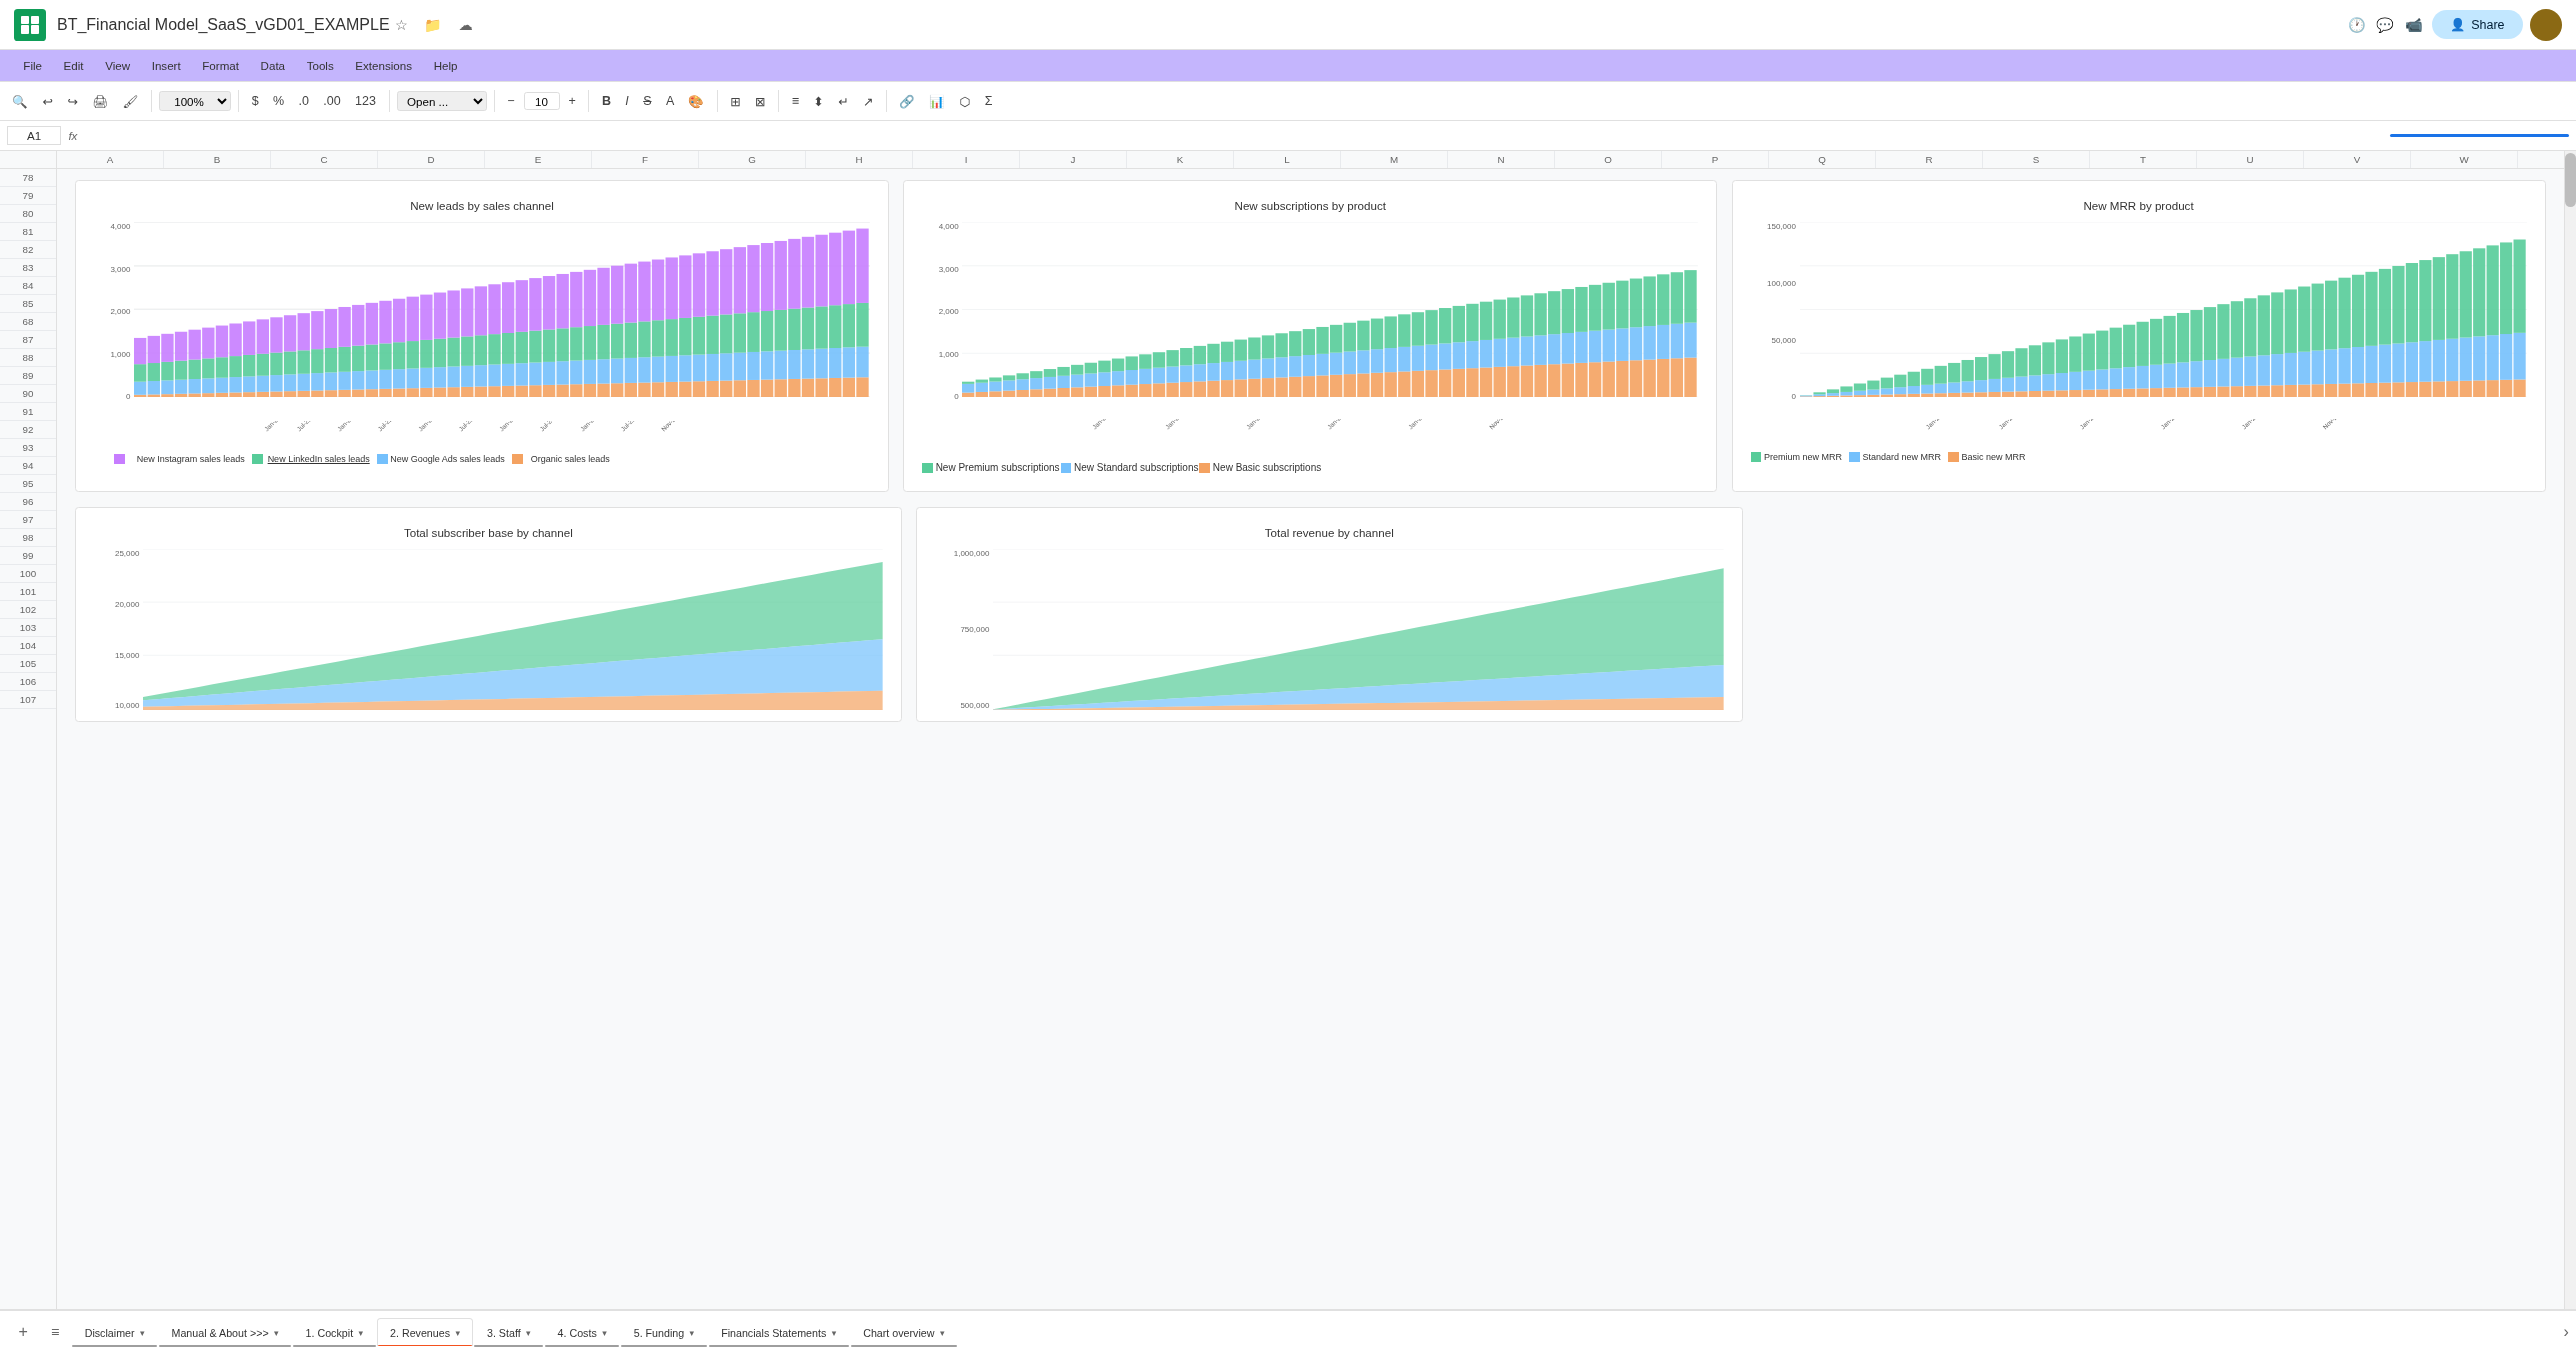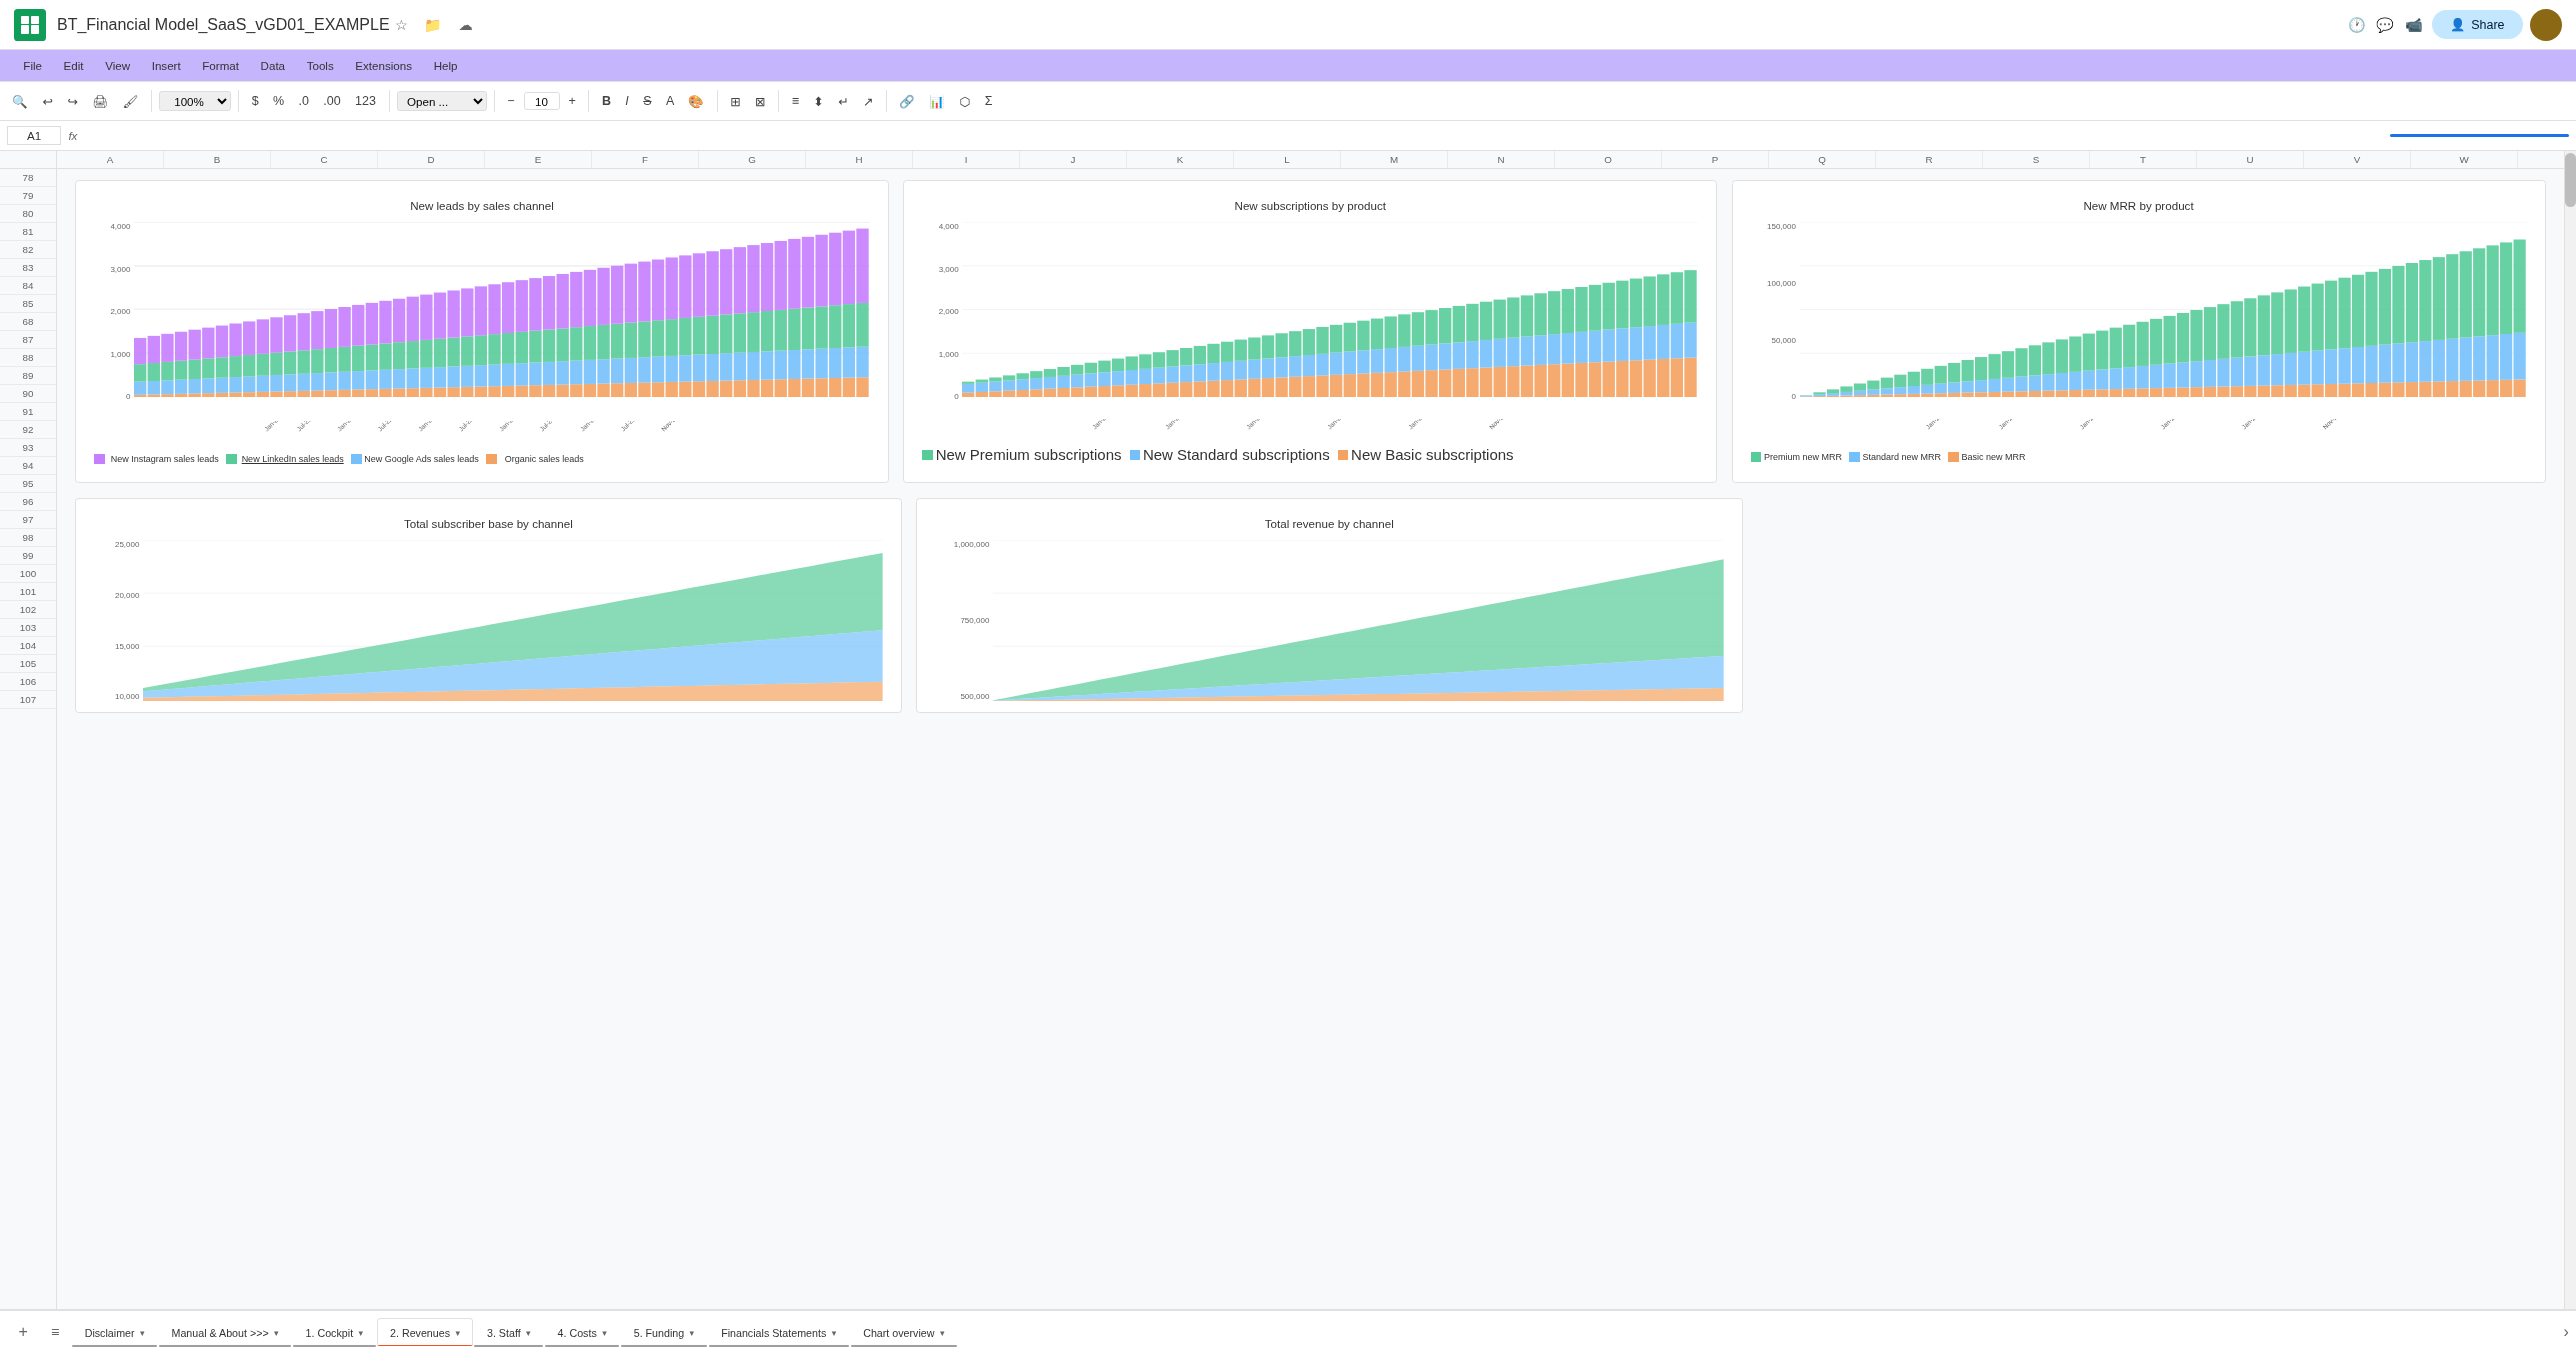--- a/index.html
+++ b/index.html
@@ -518,21 +518,21 @@
               <text x="225" y="12" font-size="7" fill="#666" transform="rotate(-45, 225, 12)">Jul-23</text>
               <text x="270" y="12" font-size="7" fill="#666" transform="rotate(-45, 270, 12)">Jan-24</text>
               <text x="315" y="12" font-size="7" fill="#666" transform="rotate(-45, 315, 12)">Jul-24</text>
               <text x="360" y="12" font-size="7" fill="#666" transform="rotate(-45, 360, 12)">Jan-25</text>
               <text x="405" y="12" font-size="7" fill="#666" transform="rotate(-45, 405, 12)">Jul-25</text>
               <text x="450" y="12" font-size="7" fill="#666" transform="rotate(-45, 450, 12)">Nov-25</text>
             </svg>
           </div>
 
           <div style="display:flex; flex-wrap:wrap; gap:7.2px; font-size:9px; color:#333; margin-top:5.4px;">
-            <div style="display:flex;align-items:center;gap:6px;">
+            <div style="display:flex;align-items:center;gap:12px;margin-left:20px;">
               <div style="width:10.7px;height:10.7px;background:#c77dff;"></div>
               <span>New Instagram sales leads</span>
             </div>
             <div style="display:flex;align-items:center;gap:5px;text-decoration:underline;">
               <div style="width:10.7px;height:10.7px;background:#57cc99;"></div>
               <span>New LinkedIn sales leads</span>
             </div>
             <div style="display:flex;align-items:center;gap:2.7px;">
               <div style="width:10.7px;height:10.7px;background:#74c0fc;"></div>
               <span>New Google Ads sales leads</span>
@@ -729,21 +729,21 @@
           <div style="display:flex; padding-left:40px; height:27px; overflow:hidden;">
             <svg width="100%" height="27" viewBox="0 0 540 30">
               <text x="9" y="12" font-size="7" fill="#666" transform="rotate(-45, 9, 12)">Jan-21</text>
               <text x="90" y="12" font-size="7" fill="#666" transform="rotate(-45, 90, 12)">Jan-22</text>
               <text x="180" y="12" font-size="7" fill="#666" transform="rotate(-45, 180, 12)">Jan-23</text>
               <text x="270" y="12" font-size="7" fill="#666" transform="rotate(-45, 270, 12)">Jan-24</text>
               <text x="360" y="12" font-size="7" fill="#666" transform="rotate(-45, 360, 12)">Jan-25</text>
               <text x="450" y="12" font-size="7" fill="#666" transform="rotate(-45, 450, 12)">Nov-25</text>
             </svg>
           </div>
-          <div style="display:flex; flex-wrap:wrap; gap:8px; font-size:15px; color:#333; margin-top:0;">
+          <div style="display:flex; flex-wrap:wrap; gap:1px; font-size:10px; color:#333; margin-top:16px;">
             <div style="display:flex;align-items:center;gap:2.7px;">
               <div style="width:10.7px;height:10.7px;background:#57cc99;"></div>
               <span>New Premium subscriptions</span>
             </div>
             <div style="display:flex;align-items:center;gap:2.7px;">
               <div style="width:10.7px;height:10.7px;background:#74c0fc;"></div>
               <span>New Standard subscriptions</span>
             </div>
             <div style="display:flex;align-items:center;gap:2.7px;">
               <div style="width:10.7px;height:10.7px;background:#f4a261;"></div>

